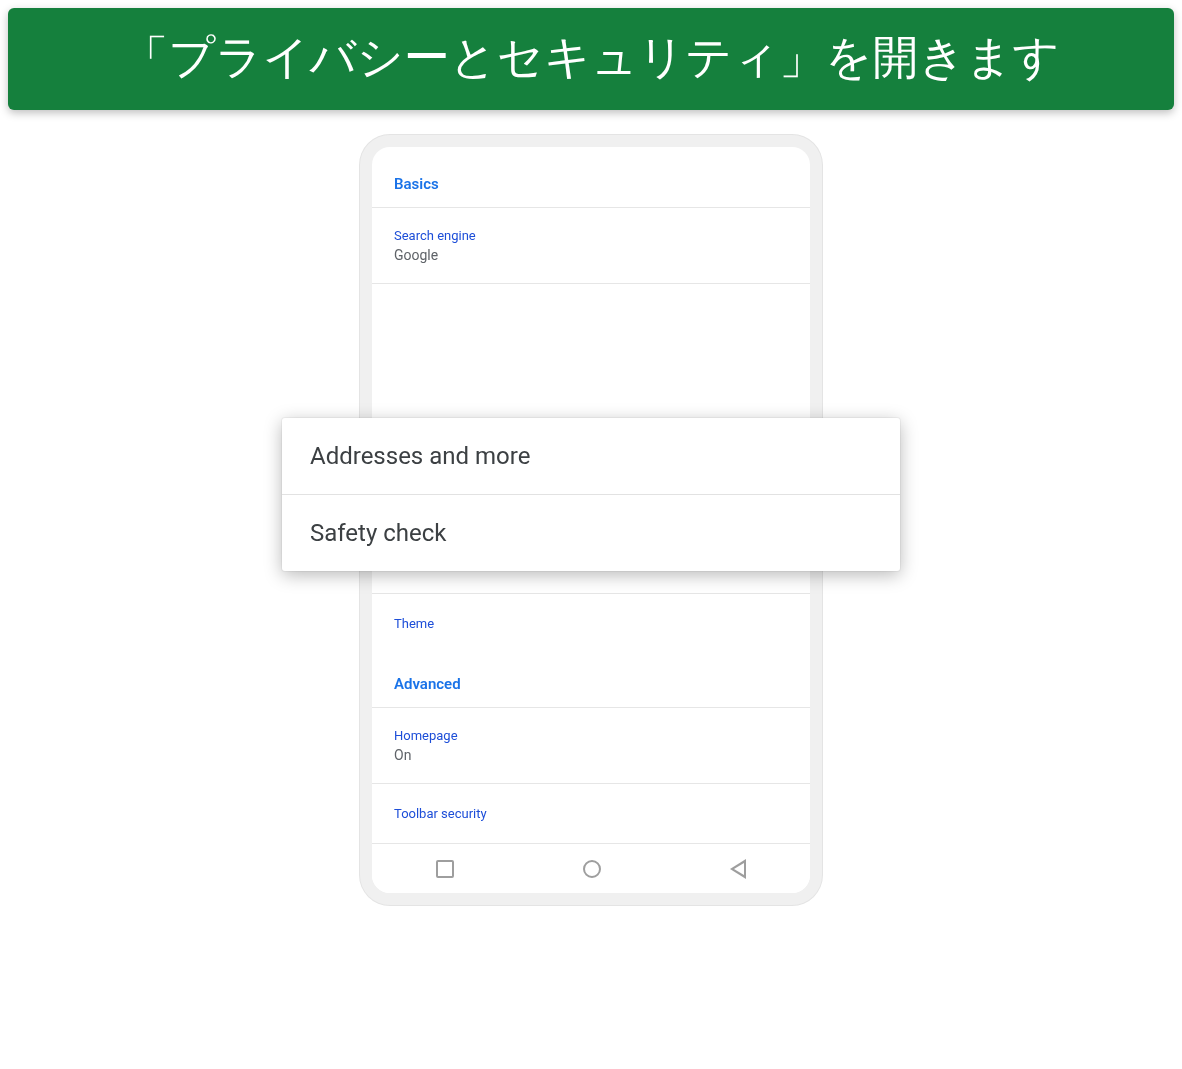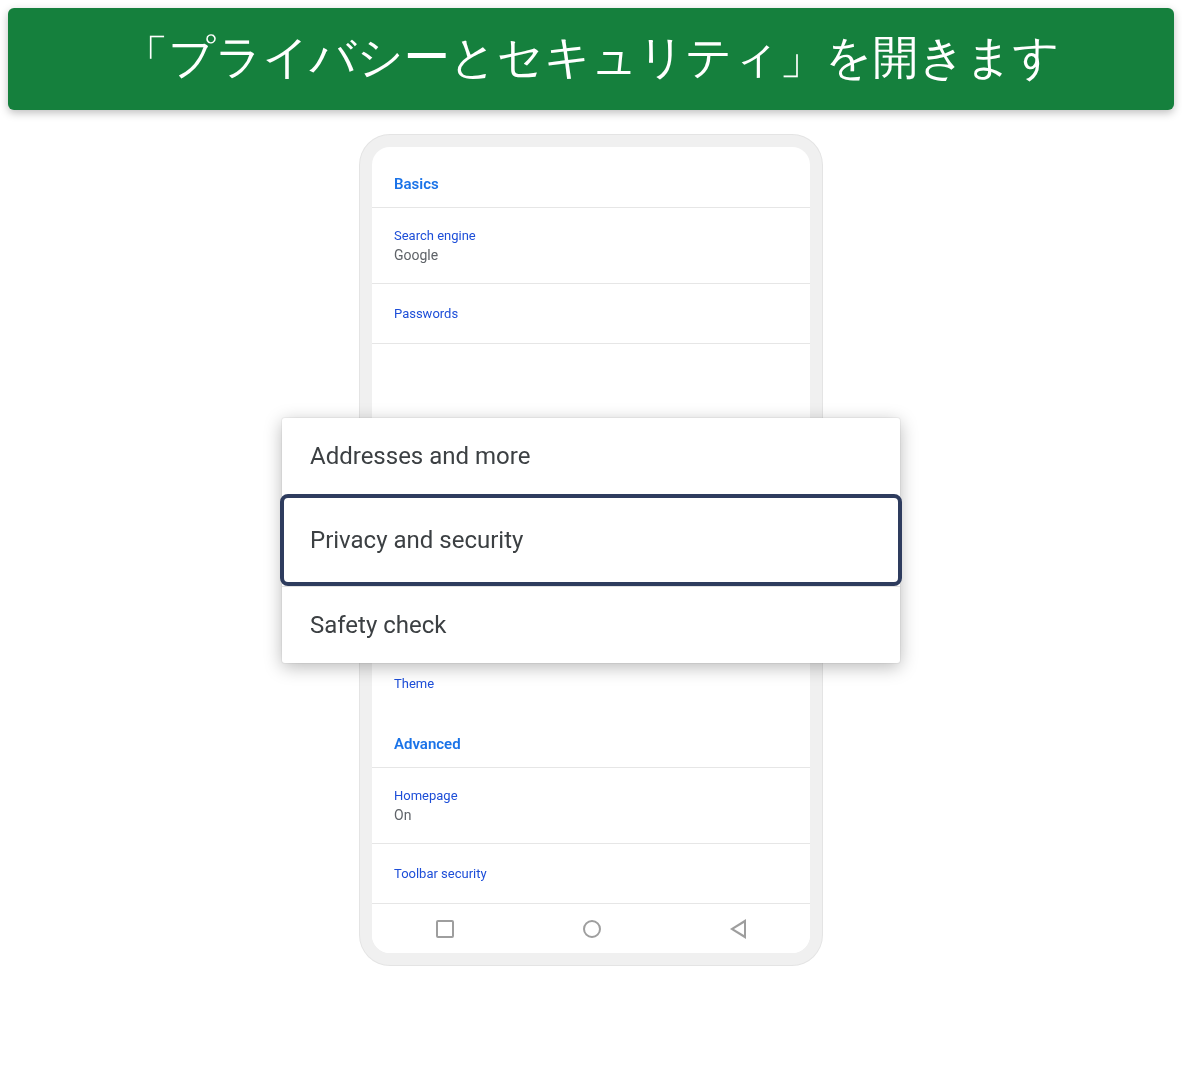--- a/index.html
+++ b/index.html
@@ -147,23 +147,20 @@
     <div class="screen">
 
       <div class="spacer-small"></div>
       <div class="section-header">Basics</div>
 
       <div class="item">
         <div class="title">Search engine</div>
         <div class="sub">Google</div>
       </div>
 
-      <div class="item compact">
-        <div class="title">Passwords</div>
-      </div>
 
       <div style="height:310px; border-top:1px solid #e6e6e6;"></div>
 
       <div class="item compact" style="border-top:1px solid #e6e6e6;">
         <div class="title">Theme</div>
       </div>
 
       <div class="section-header">Advanced</div>
 
       <div class="item">
@@ -180,15 +177,14 @@
         <div class="nav-icon nav-circle"></div>
         <div class="nav-triangle"></div>
       </div>
 
     </div>
   </div>
 </div>
 
 <div class="callout">
   <div class="c-item">Addresses and more</div>
-  <div class="c-item highlight">Privacy and security</div>
   <div class="c-item">Safety check</div>
 </div>
 
 </body></html>

